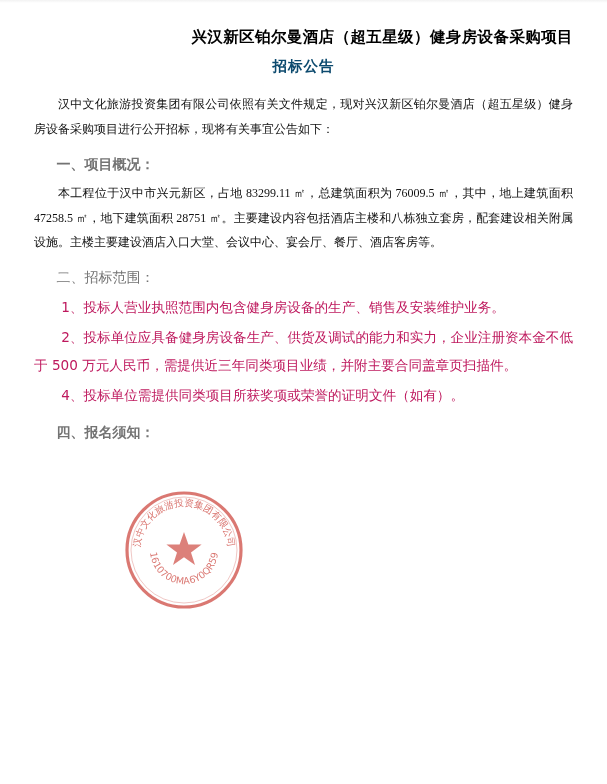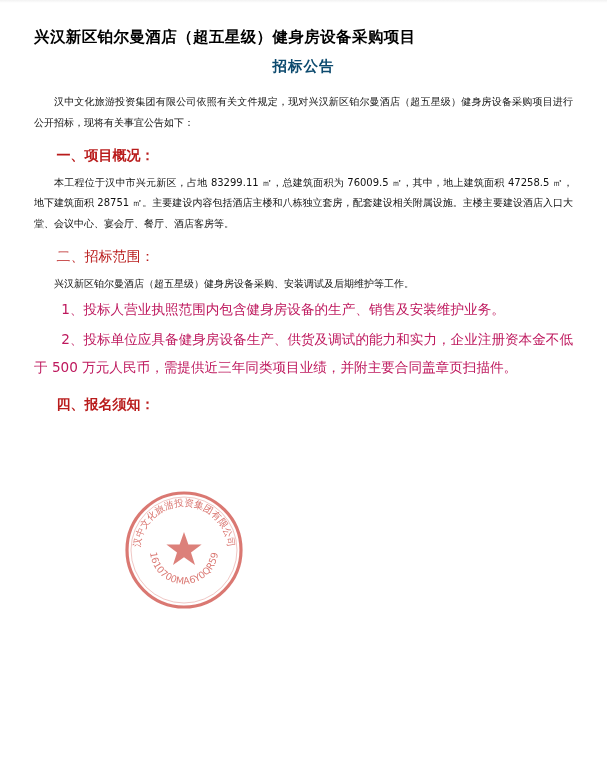--- a/index.html
+++ b/index.html
@@ -16,55 +16,56 @@
     position: relative;
   }
   .page {
     position: relative;
     width: 607px;
     height: 784px;
     box-sizing: border-box;
     padding: 26px 34px 0 34px;
   }
   .doc-title {
-    text-align: left;
+    text-align: right;
     font-size: 15.5px;
     font-weight: bold;
     letter-spacing: 0.4px;
     line-height: 1.5;
     margin: 0 0 4px 0;
     color: #000;
   }
   .doc-subtitle {
     text-align: center;
     font-size: 14.5px;
     font-weight: bold;
     letter-spacing: 1px;
     line-height: 1.6;
     margin: 6px 0 14px 0;
     color: #0c4a6e;
   }
   p.para {
-    font-size: 10px;
+    font-size: 12px;
     line-height: 2.05;
     margin: 0 0 2px 0;
     text-align: justify;
     text-justify: inter-ideograph;
     color: #111;
+    font-family: Liberation Serif, serif;
   }
   p.indent2 {
     text-indent: 2em;
   }
   .section-head {
     font-size: 14px;
     font-weight: bold;
     line-height: 2.1;
     margin: 8px 0 2px 0;
     text-indent: 1.6em;
-    color: #b91c1c;
+    color: #737373;
   }
   .section-head-plain {
     font-weight: normal;
   }
   .list-item {
     font-size: 13.6px;
     line-height: 2.05;
     margin: 0 0 2px 0;
     text-indent: 2em;
     text-align: justify;
@@ -106,24 +107,24 @@
 
   <h1 class="doc-title">兴汉新区铂尔曼酒店（超五星级）健身房设备采购项目</h1>
   <h2 class="doc-subtitle">招标公告</h2>
 
   <p class="para indent2">汉中文化旅游投资集团有限公司依照有关文件规定，现对兴汉新区铂尔曼酒店（超五星级）健身房设备采购项目进行公开招标，现将有关事宜公告如下：</p>
 
   <div class="section-head">一、项目概况：</div>
   <p class="para indent2">本工程位于汉中市兴元新区，占地 83299.11 ㎡，总建筑面积为 76009.5 ㎡，其中，地上建筑面积 47258.5 ㎡，地下建筑面积 28751 ㎡。主要建设内容包括酒店主楼和八栋独立套房，配套建设相关附属设施。主楼主要建设酒店入口大堂、会议中心、宴会厅、餐厅、酒店客房等。</p>
 
   <div class="section-head section-head-plain">二、招标范围：</div>
-  <p class="para indent2">兴汉新区铂尔曼酒店（超五星级）健身房设备采购、安装调试及后期维护等工作。</p>
 
   <p class="list-item">1、投标人营业执照范围内包含健身房设备的生产、销售及安装维护业务。</p>
   <p class="list-item">2、投标单位应具备健身房设备生产、供货及调试的能力和实力，企业注册资本金不低于 500 万元人民币，需提供近三年同类项目业绩，并附主要合同盖章页扫描件。</p>
+  <p class="list-item">4、投标单位需提供同类项目所获奖项或荣誉的证明文件（如有）。</p>
 
   <div class="section-head">四、报名须知：</div>
 
   <div class="seal">
     <svg width="124" height="124" viewBox="0 0 124 124" xmlns="http://www.w3.org/2000/svg">
       <defs>
         <path id="arcTop" d="M 18,62 A 44,44 0 0 1 106,62"></path>
         <path id="arcBottom" d="M 28,62 A 34,34 0 0 0 96,62"></path>
       </defs>
       <circle cx="62" cy="62" r="57" fill="none" stroke="#c8342c" stroke-width="3.2" opacity="0.85"></circle>

